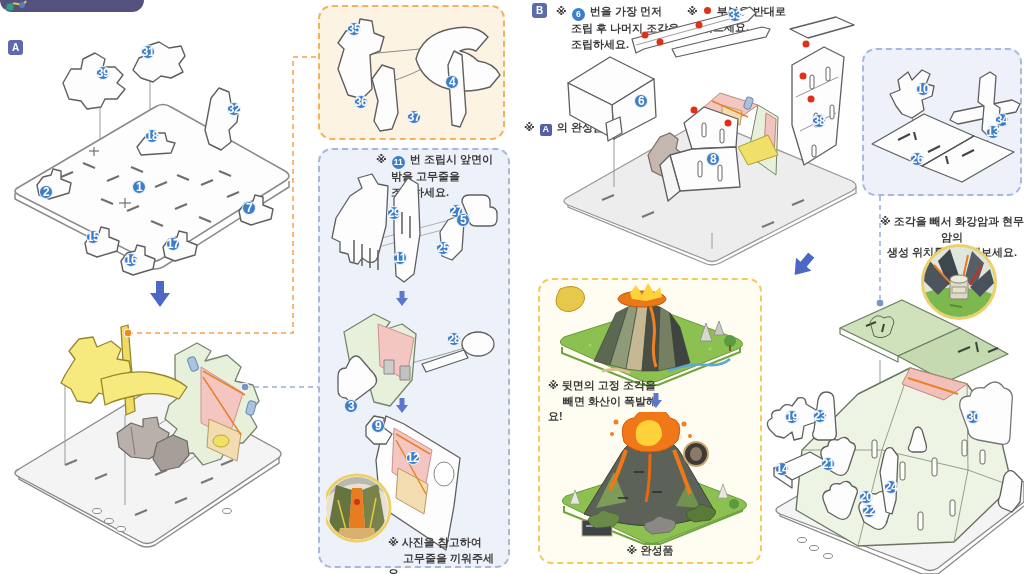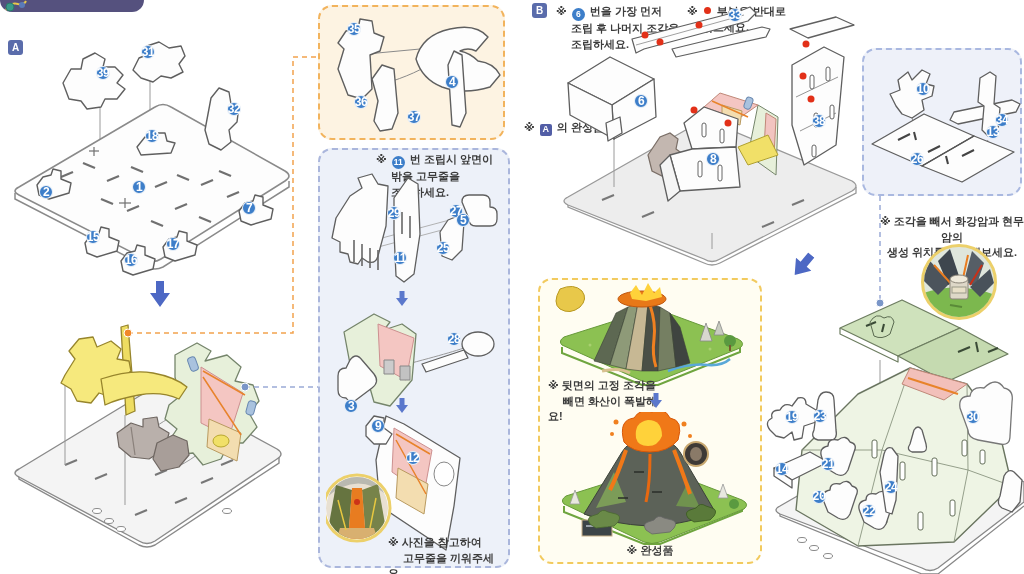--- a/index.html
+++ b/index.html
@@ -605,18 +605,18 @@
       <span class="cbadge" style="left: 993px; top: 94px; margin-top: 38px;">13</span>
       <span class="cbadge" style="left: 1002px; top: 120px;">34</span>
       <span class="cbadge" style="left: 917px; top: 159px;">26</span>
     </div>
   <div class="layer">
       <span class="cbadge" style="left: 792px; top: 417px;">19</span>
       <span class="cbadge" style="left: 820px; top: 416px;">23</span>
       <span class="cbadge" style="left: 973px; top: 417px;">30</span>
       <span class="cbadge" style="left: 782px; top: 469px;">14</span>
       <span class="cbadge" style="left: 828px; top: 464px;">21</span>
-      <span class="cbadge" style="left: 819px; top: 497px; font-family: Liberation Mono, monospace;">20</span>
+      <span class="cbadge" style="left: 866px; top: 497px;">20</span>
       <span class="cbadge" style="left: 869px; top: 511px;">22</span>
       <span class="cbadge" style="left: 891px; top: 487px;">24</span>
     </div>
 
 </div>
 
 </body></html>

